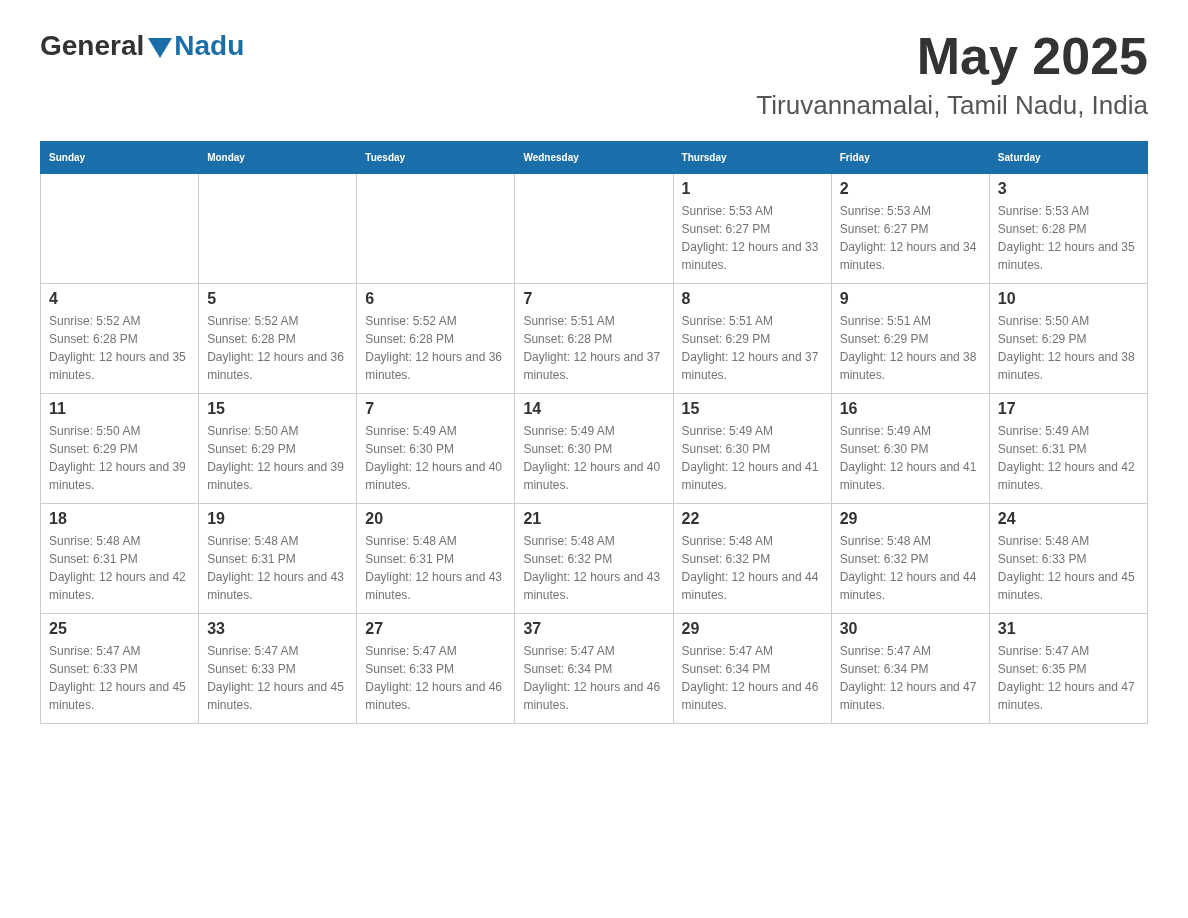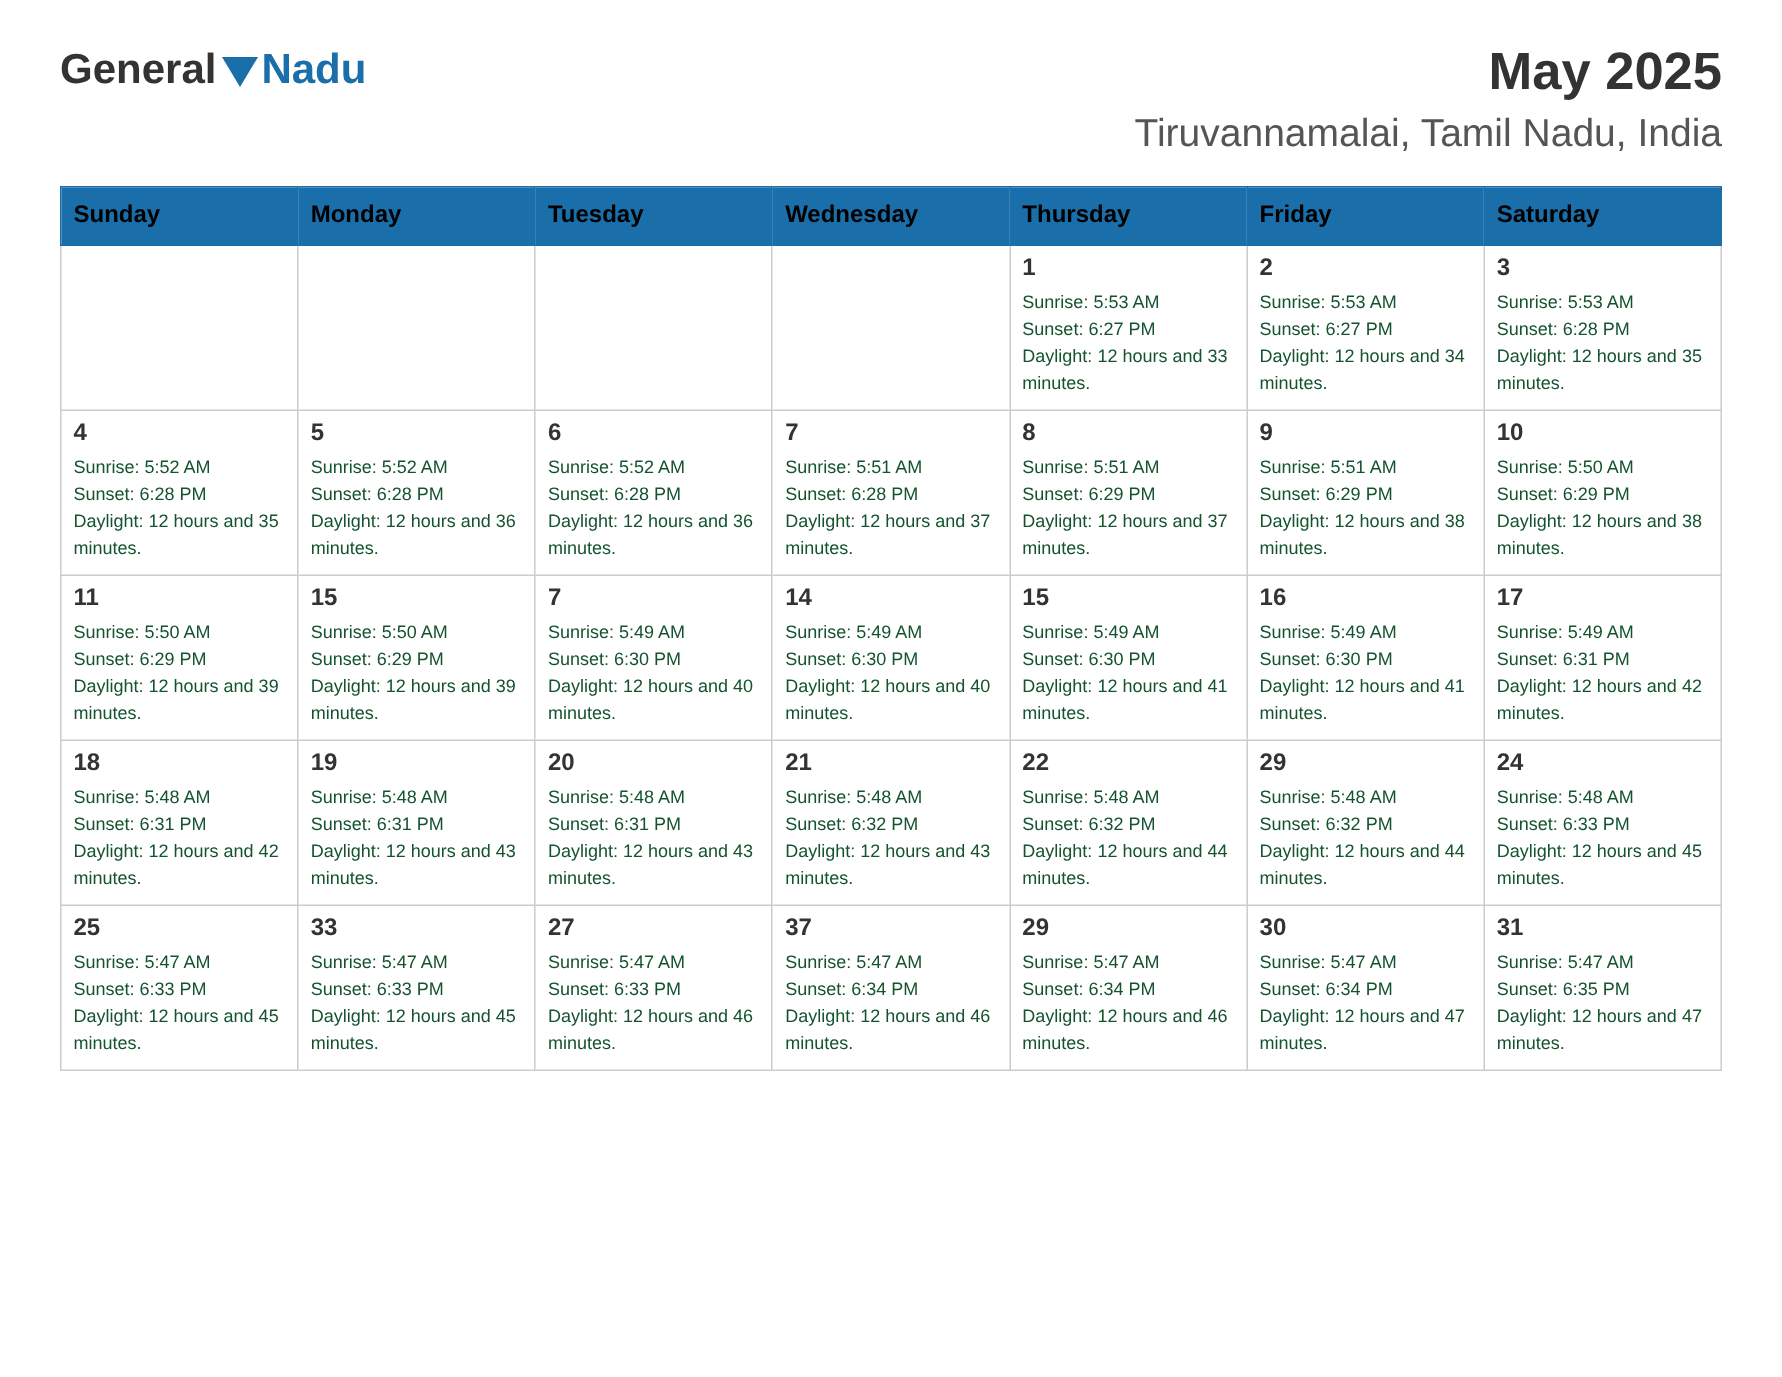--- a/index.html
+++ b/index.html
@@ -45,39 +45,39 @@
     .logo-blue-text {
       font-size: 28px;
       font-weight: bold;
       color: #1a6eaa;
       margin-left: 2px;
     }
     .title-section {
       text-align: right;
     }
     .month-title {
-      font-size: 35px;
+      font-size: 52px;
       font-weight: bold;
       color: #333;
       line-height: 1;
     }
     .location-title {
       font-size: 26px;
       color: #555;
       margin-top: 8px;
     }
     .calendar {
       width: 100%;
       border-collapse: collapse;
       border: 1px solid #ccc;
     }
     .calendar th {
       background-color: #1a6eaa;
-      color: #000000;
-      font-size: 16px;
+      color: #ffffff;
+      font-size: 10px;
       font-weight: bold;
       padding: 10px 8px;
       text-align: left;
       border: 1px solid #1a6eaa;
     }
     .calendar td {
       border: 1px solid #ccc;
       vertical-align: top;
       padding: 6px 8px;
       width: 14.28%;
@@ -85,21 +85,21 @@
     }
     .day-number {
       font-size: 16px;
       font-weight: bold;
       color: #333;
       display: block;
       margin-bottom: 4px;
     }
     .day-info {
       font-size: 12px;
-      color: #14532d;
+      color: #737373;
       line-height: 1.5;
     }
     .empty-cell {
       background: #fff;
     }
   </style>
 </head>
 <body>
 
 <div class="header">

